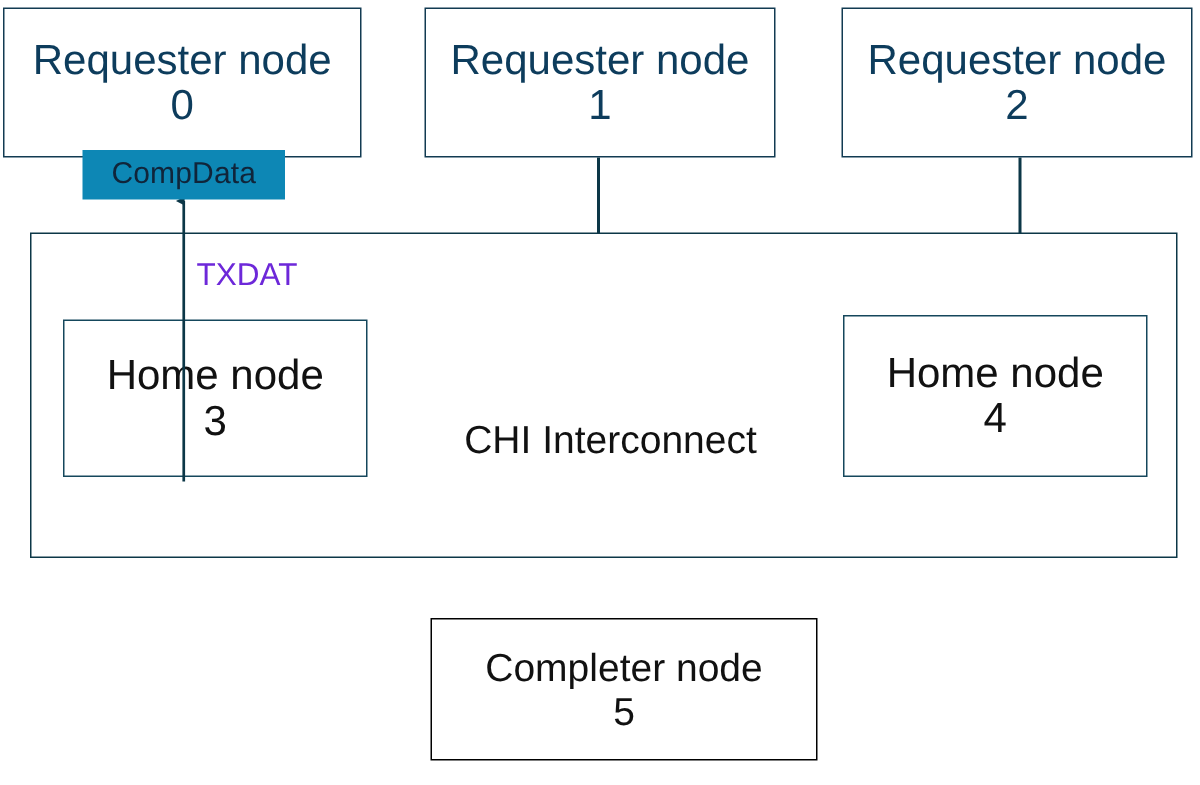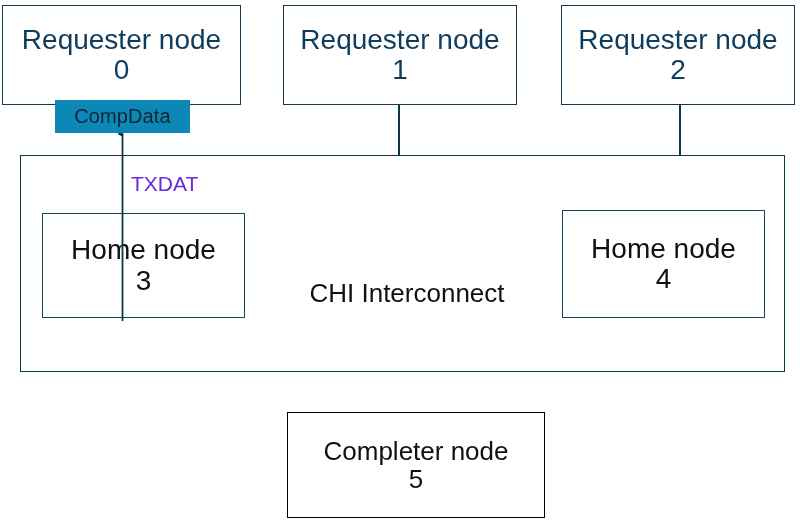--- a/index.html
+++ b/index.html
@@ -67,21 +67,21 @@
     color: #111111;
     white-space: nowrap;
     margin-top: 40px;
   }
 
   #req0-box { left: 2px;   top: 5px;  width: 239px; height: 100px; }
   #req1-box { left: 283px; top: 5px;  width: 234px; height: 100px; }
   #req2-box { left: 561px; top: 5px;  width: 234px; height: 100px; }
   #home3-box { left: 42px;  top: 213px; width: 203px; height: 105px; }
   #home4-box { left: 562px; top: 210px; width: 203px; height: 108px; }
-  #completer5-box { left: 287px; top: 412px; width: 258px; height: 106px; }
+  #completer5-box { left: 287px; top: 412px; width: 258px; height: 95px; }
 
   .connector {
     position: absolute;
     background: #0c3747;
     width: 1.8px;
   }
   #conn-req1 { left: 398px; top: 105px; height: 51px; }
   #conn-req2 { left: 679px; top: 105px; height: 51px; }
 
   #compdata-badge {

